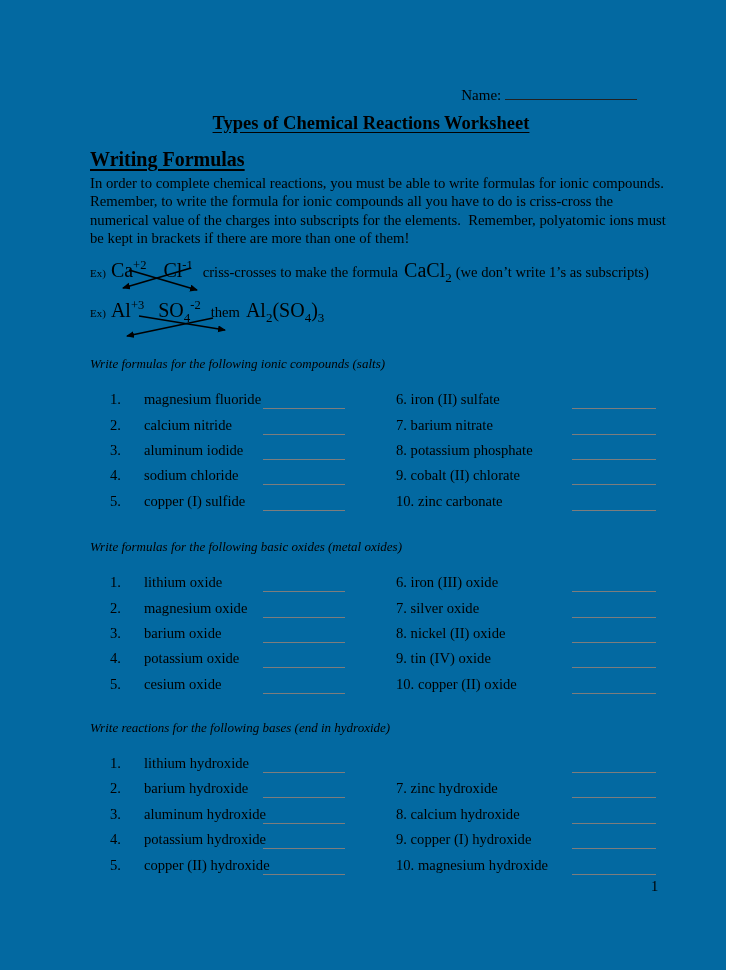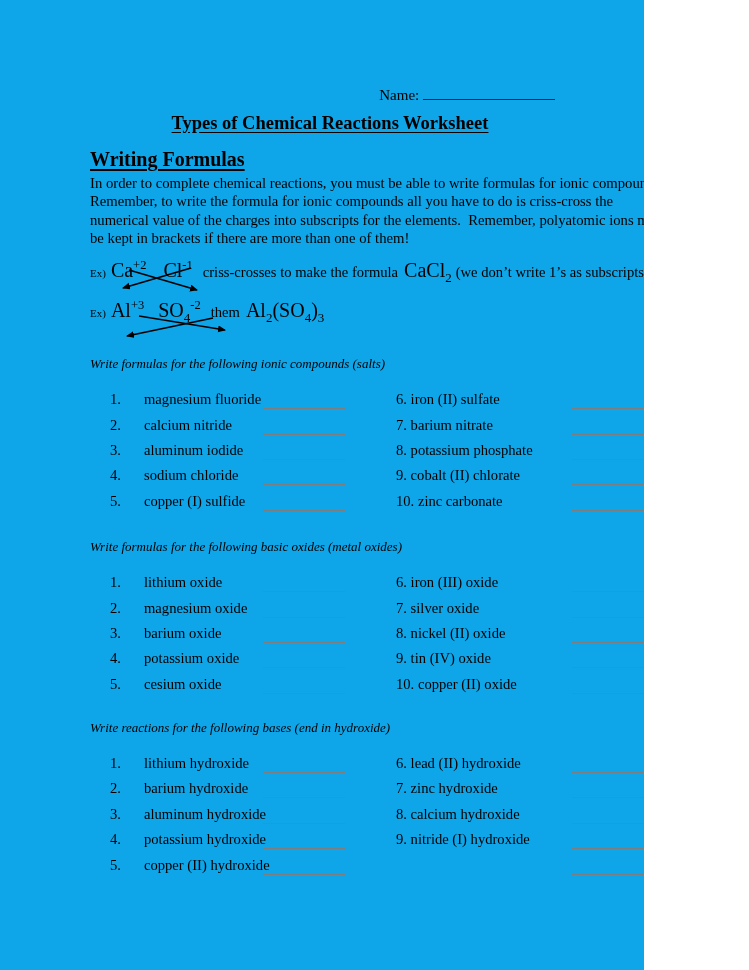--- a/index.html
+++ b/index.html
@@ -1,17 +1,17 @@
 <!DOCTYPE html>
 <html><head>
 <meta charset="utf-8">
 <style>
   html,body{margin:0;padding:0;background:#ffffff;}
   body{width:749px;height:970px;font-family:"Liberation Serif","DejaVu Serif",serif;color:#000;}
-  .page{position:relative;width:644px;height:970px;overflow:hidden;background:#0ea5e9;}
+  .page{position:relative;width:726px;height:970px;overflow:hidden;background:#0369a1;}
 
   .name-row{padding:86px 89px 0 0;text-align:right;font-size:15px;line-height:16px;}
   .name-blank{display:inline-block;width:132px;height:13px;border-bottom:1.6px solid #222;}
 
   .title{margin-top:9px;text-align:center;font-size:18.5px;font-weight:bold;line-height:22px;margin-left:16px;}
   .title span{text-decoration:underline;text-underline-offset:3px;}
 
   .intro-heading{margin:14px 0 4px 90px;font-size:20px;font-weight:bold;line-height:22px;}
   .intro-heading span{text-decoration:underline;text-underline-offset:3px;}
   .intro-paragraph{margin:0 0 0 90px;width:578px;font-size:14.7px;line-height:18.3px;white-space:pre-wrap;}
@@ -173,48 +173,48 @@
       </div>
   </div>
 
   <div class="wsec wsec-3">
     <div class="sec-heading">Write reactions for the following bases (end in hydroxide)</div>
     <div class="rows">
         <div class="row">
           <span class="lnum">1.</span>
           <span class="llabel">lithium hydroxide</span>
           <span class="blank lblank"></span>
-          <span class="rcell"><span class="">6.</span> <span class="">lead (II) hydroxide</span></span>
           <span class="blank rblank"></span>
         </div>
         <div class="row">
           <span class="lnum">2.</span>
           <span class="llabel">barium hydroxide</span>
           <span class="blank lblank"></span>
           <span class="rcell"><span class="">7.</span> <span class="">zinc hydroxide</span></span>
           <span class="blank rblank"></span>
         </div>
         <div class="row">
           <span class="lnum">3.</span>
           <span class="llabel">aluminum hydroxide</span>
           <span class="blank lblank"></span>
           <span class="rcell"><span class="">8.</span> <span class="">calcium hydroxide</span></span>
           <span class="blank rblank"></span>
         </div>
         <div class="row">
           <span class="lnum">4.</span>
           <span class="llabel">potassium hydroxide</span>
           <span class="blank lblank"></span>
-          <span class="rcell"><span class="">9.</span> <span class="">nitride (I) hydroxide</span></span>
+          <span class="rcell"><span class="">9.</span> <span class="">copper (I) hydroxide</span></span>
           <span class="blank rblank"></span>
         </div>
         <div class="row">
           <span class="lnum">5.</span>
           <span class="llabel">copper (II) hydroxide</span>
           <span class="blank lblank"></span>
+          <span class="rcell"><span class="">10.</span> <span class="">magnesium hydroxide</span></span>
           <span class="blank rblank"></span>
         </div>
       </div>
   </div>
 
   <div class="page-number">1</div>
 
 </div>
 
 </body></html>

